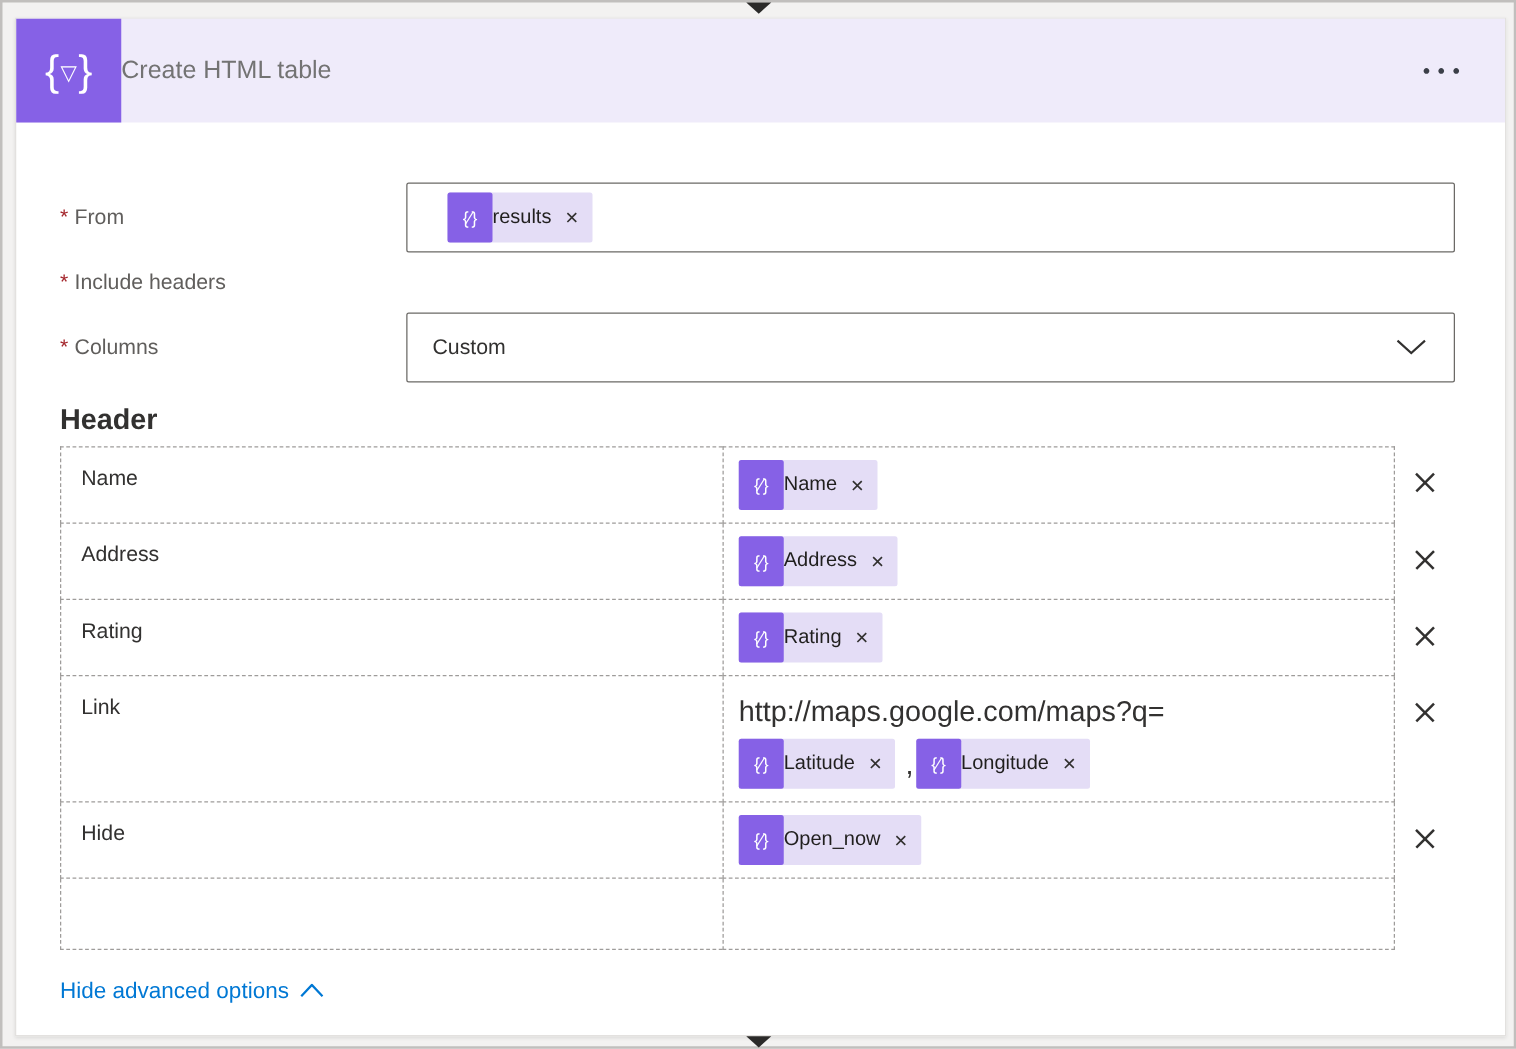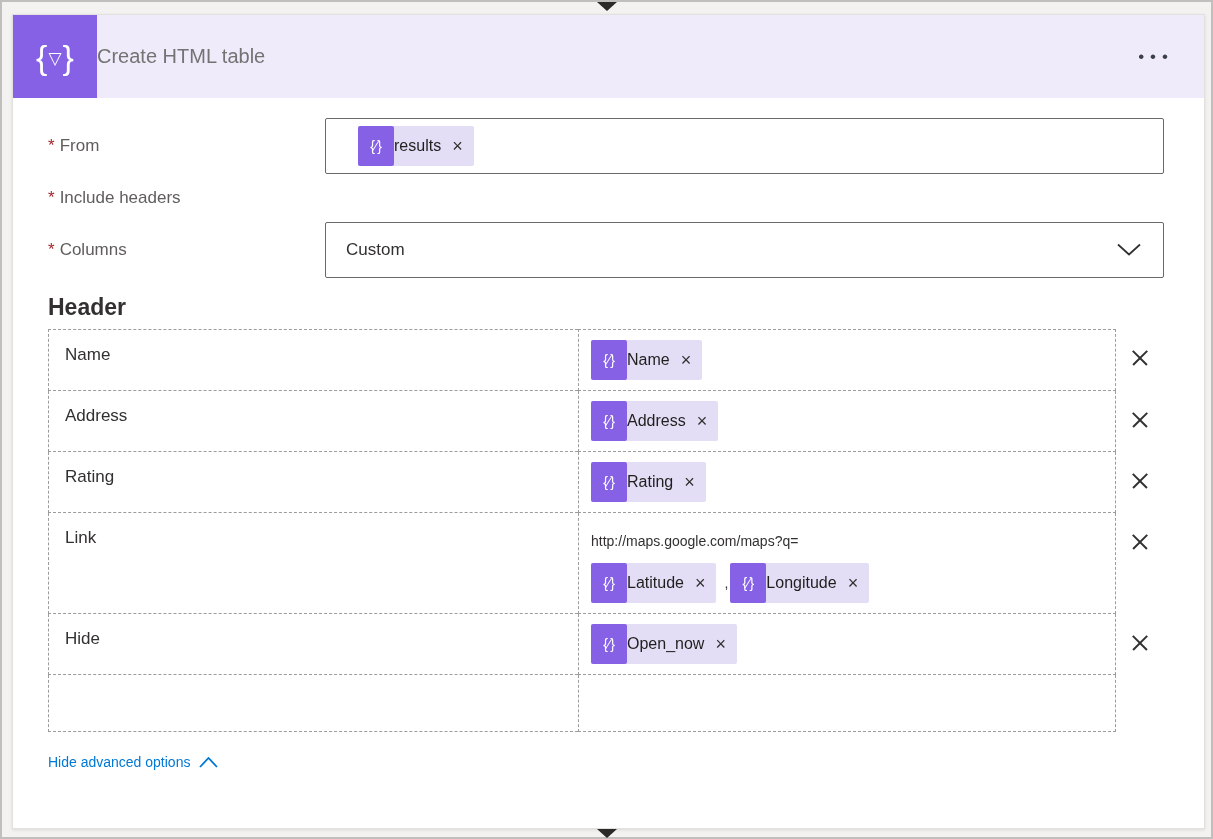--- a/index.html
+++ b/index.html
@@ -39,21 +39,21 @@
   .icon-braces .tri { font-size: 17px; margin: 3px 1px 0; }
   .title { font-size: 20px; color: #737373; }
   .menu-btn {
     margin-left: auto; margin-right: 26px;
     background: none; border: none; cursor: pointer;
     font-size: 17px; letter-spacing: 6px; color: #3B3F48; line-height: 1;
     padding: 6px 4px; font-family: inherit;
   }
 
   
-  .card-body { padding: 20px 40px 0 35px; color: #323130; }
+  .card-body { padding: 20px 40px 0 35px; color: #323130; margin-top: 28px; }
 
   .field { display: flex; align-items: center; margin-bottom: 14px; }
   .field-label { width: 277px; font-size: 17px; color: #605E5C; }
   .req { color: var(--required, #A4262C); margin-right: 5px; }
 
   .input-box {
     flex: 1; height: 56px; background: #fff;
     border: 1px solid #6B6966; border-radius: 2px;
     display: flex; align-items: center; padding: 0 20px;
     position: relative; font-size: 17px; color: #323130; cursor: text;
@@ -81,33 +81,33 @@
   .table-cols {
     display: grid; grid-template-columns: 530px 538px 1fr;
     margin: 16px 0 8px; font-weight: bold; font-size: 23px; color: #323130;
   }
   .ctable .trow { display: grid; grid-template-columns: 530px 538px 1fr; }
   .tcell { min-height: 57px; border-left: 1px dashed #9E9C9A; border-bottom: 1px dashed #9E9C9A; }
   .ctable .trow:first-child .tcell { border-top: 1px dashed #9E9C9A; }
   .hcell { padding: 15px 16px 0; font-size: 17px; color: #323130; cursor: text; }
   .vcell { border-right: 1px dashed #9E9C9A; padding: 8px 12px; cursor: text; }
   .vcell .token { margin: 2px 8px 2px 0; }
-  .vtext { display: inline-block; vertical-align: middle; line-height: 40px; font-size: 14px; }
+  .vtext { display: inline-block; vertical-align: middle; line-height: 40px; font-size: 23px; }
   .vtext + .token { margin-left: 2px; }
 
   .delcell { display: flex; justify-content: center; align-items: flex-start; padding-top: 18px; }
   .delete-btn { width: 22px; height: 22px; position: relative; background: none; border: none; cursor: pointer; }
   .xbar { position: absolute; left: 1px; top: 10px; width: 20px; height: 1.6px; background: #323130; }
   .xbar.a { transform: rotate(45deg); }
   .xbar.b { transform: rotate(-45deg); }
 
   
   .advanced {
     display: inline-flex; align-items: center; gap: 9px;
-    margin-top: 22px; font-size: 14px; color: var(--link, #0078D4);
+    margin-top: 22px; font-size: 18px; color: var(--link, #0078D4);
     background: none; border: none; cursor: pointer; font-family: inherit;
   }
 </style>
 </head>
 <body>
 
 <div class="viewport">
   <div class="connector top"></div>
 
   <div class="card">

